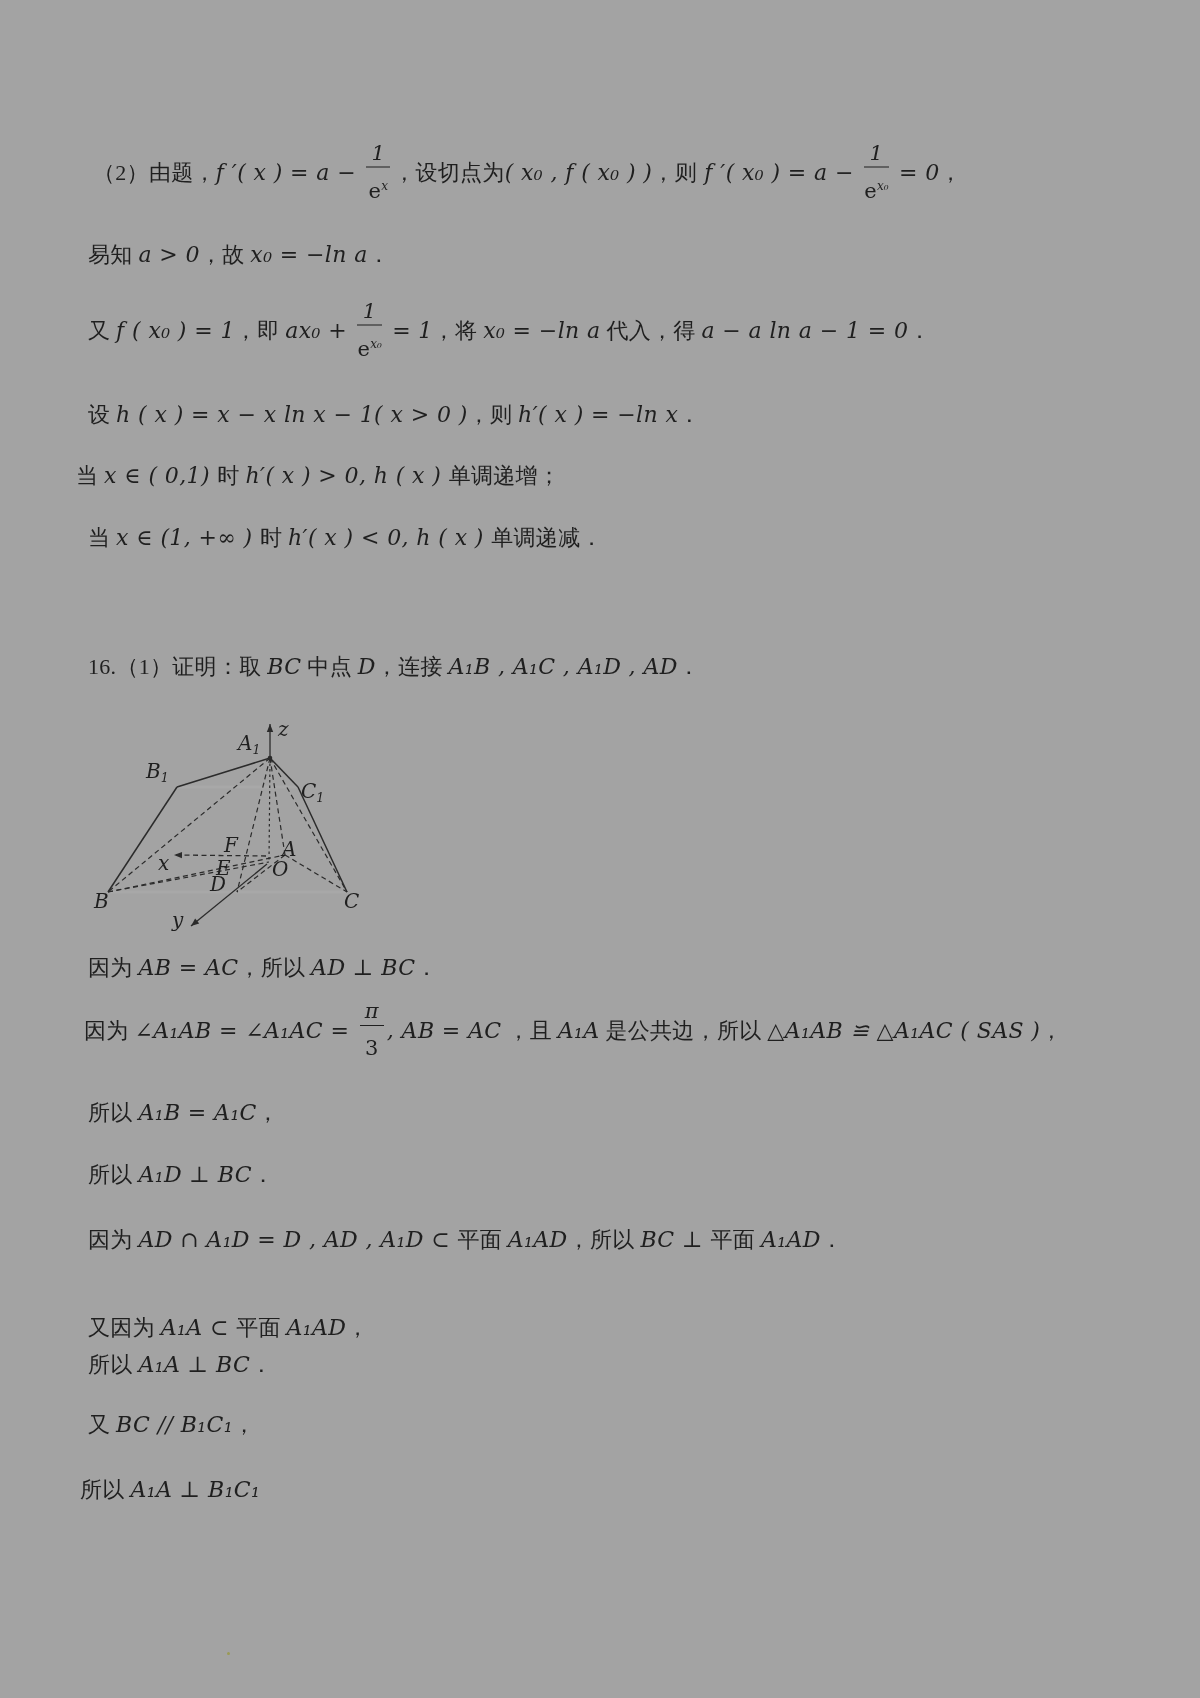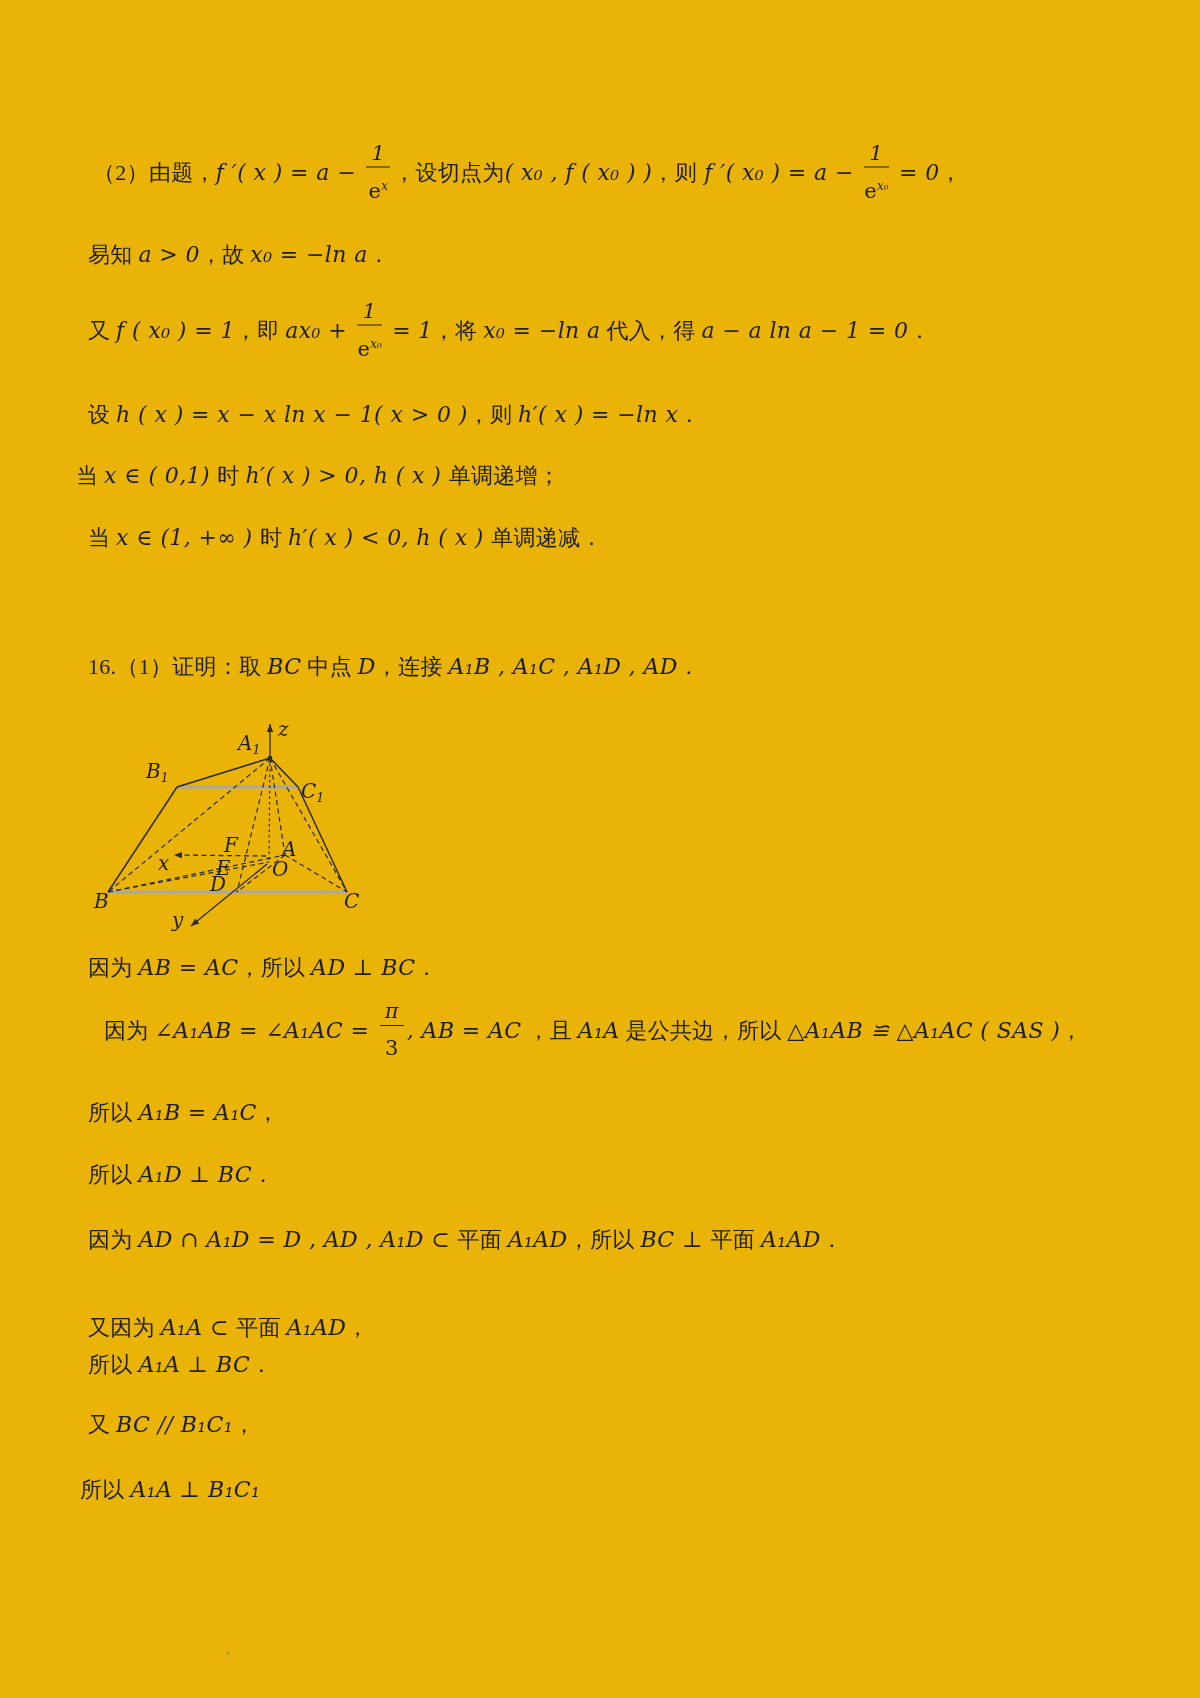--- a/index.html
+++ b/index.html
@@ -1,20 +1,20 @@
 <!DOCTYPE html>
 <html><head>
 <meta charset="utf-8">
 <style>
   html,body{margin:0;padding:0;}
   body{
     width:1200px;height:1698px;position:relative;background:#ffffff;
     font-family:"Liberation Serif","DejaVu Serif",serif;color:#1f1f1f;overflow:hidden;
   }
-  .page{position:absolute;inset:0;background:#eab308;}
+  .page{position:absolute;inset:0;background:#a3a3a3;}
   .line{
     position:absolute;transform:translateY(-50%);white-space:nowrap;
     font-size:22px;letter-spacing:.3px;
   }
   .r{font-family:"Liberation Serif","DejaVu Serif",serif;font-style:normal;}
   .m{font-family:"DejaVu Serif","Liberation Serif",serif;font-style:italic;letter-spacing:.4px;}
   .frac{
     display:inline-block;vertical-align:middle;text-align:center;line-height:1;
     margin:0 3px;transform:translateY(-3px);
   }
@@ -33,21 +33,21 @@
 
 <div class="page" id="doc">
     <div class="line" style="top: 175px; left: 93px;"><span class="r">（2）由题，</span><span class="m">f ′( x ) = a − </span><span class="frac"><span class="num">1</span><span class="den">e<sup>x</sup></span></span><span class="r">，设切点为</span><span class="m">( x₀ , f ( x₀ ) )</span><span class="r">，则</span><span class="m"> f ′( x₀ ) = a − </span><span class="frac"><span class="num">1</span><span class="den">e<sup>x₀</sup></span></span><span class="m"> = 0</span><span class="r">，</span></div>
     <div class="line" style="top: 255px; left: 88px;"><span class="r">易知 </span><span class="m">a &gt; 0</span><span class="r">，故 </span><span class="m">x₀ = −ln a</span><span class="r">．</span></div>
     <div class="line" style="top: 333px; left: 88px;"><span class="r">又 </span><span class="m">f ( x₀ ) = 1</span><span class="r">，即 </span><span class="m">ax₀ + </span><span class="frac"><span class="num">1</span><span class="den">e<sup>x₀</sup></span></span><span class="m"> = 1</span><span class="r">，将 </span><span class="m">x₀ = −ln a</span><span class="r"> 代入，得 </span><span class="m">a − a ln a − 1 = 0</span><span class="r">．</span></div>
     <div class="line" style="top: 415px; left: 88px;"><span class="r">设 </span><span class="m">h ( x ) = x − x ln x − 1( x &gt; 0 )</span><span class="r">，则 </span><span class="m">h′( x ) = −ln x</span><span class="r">．</span></div>
     <div class="line" style="top: 476px; left: 76px;"><span class="r">当 </span><span class="m">x ∈ ( 0,1) </span><span class="r">时 </span><span class="m">h′( x ) &gt; 0, h ( x ) </span><span class="r">单调递增；</span></div>
     <div class="line" style="top: 538px; left: 88px;"><span class="r">当 </span><span class="m">x ∈ (1, +∞ ) </span><span class="r">时 </span><span class="m">h′( x ) &lt; 0, h ( x ) </span><span class="r">单调递减．</span></div>
     <div class="line" style="top: 667px; left: 88px;"><span class="r">16.（1）证明：取 </span><span class="m">BC</span><span class="r"> 中点 </span><span class="m">D</span><span class="r">，连接 </span><span class="m">A₁B , A₁C , A₁D , AD</span><span class="r">．</span></div>
     <div class="line" style="top: 968px; left: 88px;"><span class="r">因为 </span><span class="m">AB = AC</span><span class="r">，所以 </span><span class="m">AD ⊥ BC</span><span class="r">．</span></div>
-    <div class="line" style="top: 1033px; left: 104px;"><span class="r">因为 </span><span class="m">∠A₁AB = ∠A₁AC = </span><span class="frac"><span class="num">π</span><span class="den">3</span></span><span class="m">, AB = AC</span><span class="r"> ，且 </span><span class="m">A₁A</span><span class="r"> 是公共边，所以 </span><span class="m">△A₁AB ≌ △A₁AC ( SAS )</span><span class="r">，</span></div>
+    <div class="line" style="top: 1033px; left: 84px;"><span class="r">因为 </span><span class="m">∠A₁AB = ∠A₁AC = </span><span class="frac"><span class="num">π</span><span class="den">3</span></span><span class="m">, AB = AC</span><span class="r"> ，且 </span><span class="m">A₁A</span><span class="r"> 是公共边，所以 </span><span class="m">△A₁AB ≌ △A₁AC ( SAS )</span><span class="r">，</span></div>
     <div class="line" style="top: 1113px; left: 88px;"><span class="r">所以 </span><span class="m">A₁B = A₁C</span><span class="r">，</span></div>
     <div class="line" style="top: 1175px; left: 88px;"><span class="r">所以 </span><span class="m">A₁D ⊥ BC</span><span class="r">．</span></div>
     <div class="line" style="top: 1240px; left: 88px;"><span class="r">因为 </span><span class="m">AD ∩ A₁D = D , AD , A₁D ⊂ </span><span class="r">平面 </span><span class="m">A₁AD</span><span class="r">，所以 </span><span class="m">BC ⊥ </span><span class="r">平面 </span><span class="m">A₁AD</span><span class="r">．</span></div>
     <div class="line" style="top: 1328px; left: 88px;"><span class="r">又因为 </span><span class="m">A₁A ⊂ </span><span class="r">平面 </span><span class="m">A₁AD</span><span class="r">，</span></div>
     <div class="line" style="top: 1365px; left: 88px;"><span class="r">所以 </span><span class="m">A₁A ⊥ BC</span><span class="r">．</span></div>
     <div class="line" style="top: 1425px; left: 88px;"><span class="r">又 </span><span class="m">BC // B₁C₁</span><span class="r">，</span></div>
     <div class="line" style="top: 1490px; left: 80px;"><span class="r">所以 </span><span class="m">A₁A ⊥ B₁C₁</span></div>
     <svg class="fig" width="300" height="235" viewBox="0 0 300 235" style="left: 88px; top: 712px;">
       <line x1="89" y1="75" x2="210" y2="75" stroke="#a8a8a8" stroke-width="2.8"></line>
       <line x1="20" y1="180" x2="259" y2="180" stroke="#a8a8a8" stroke-width="2.8"></line>

